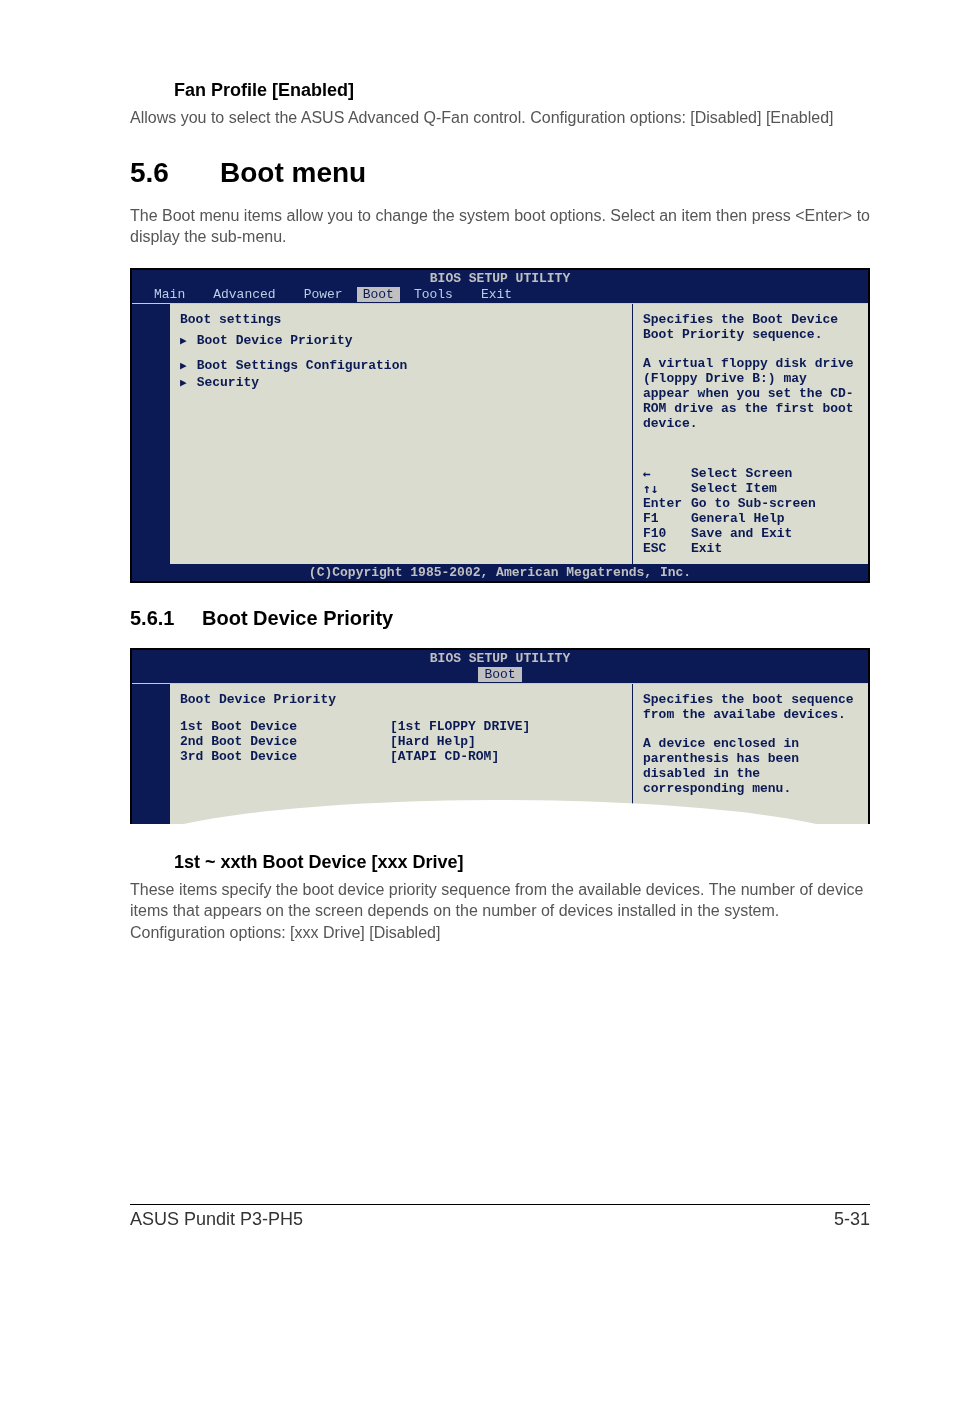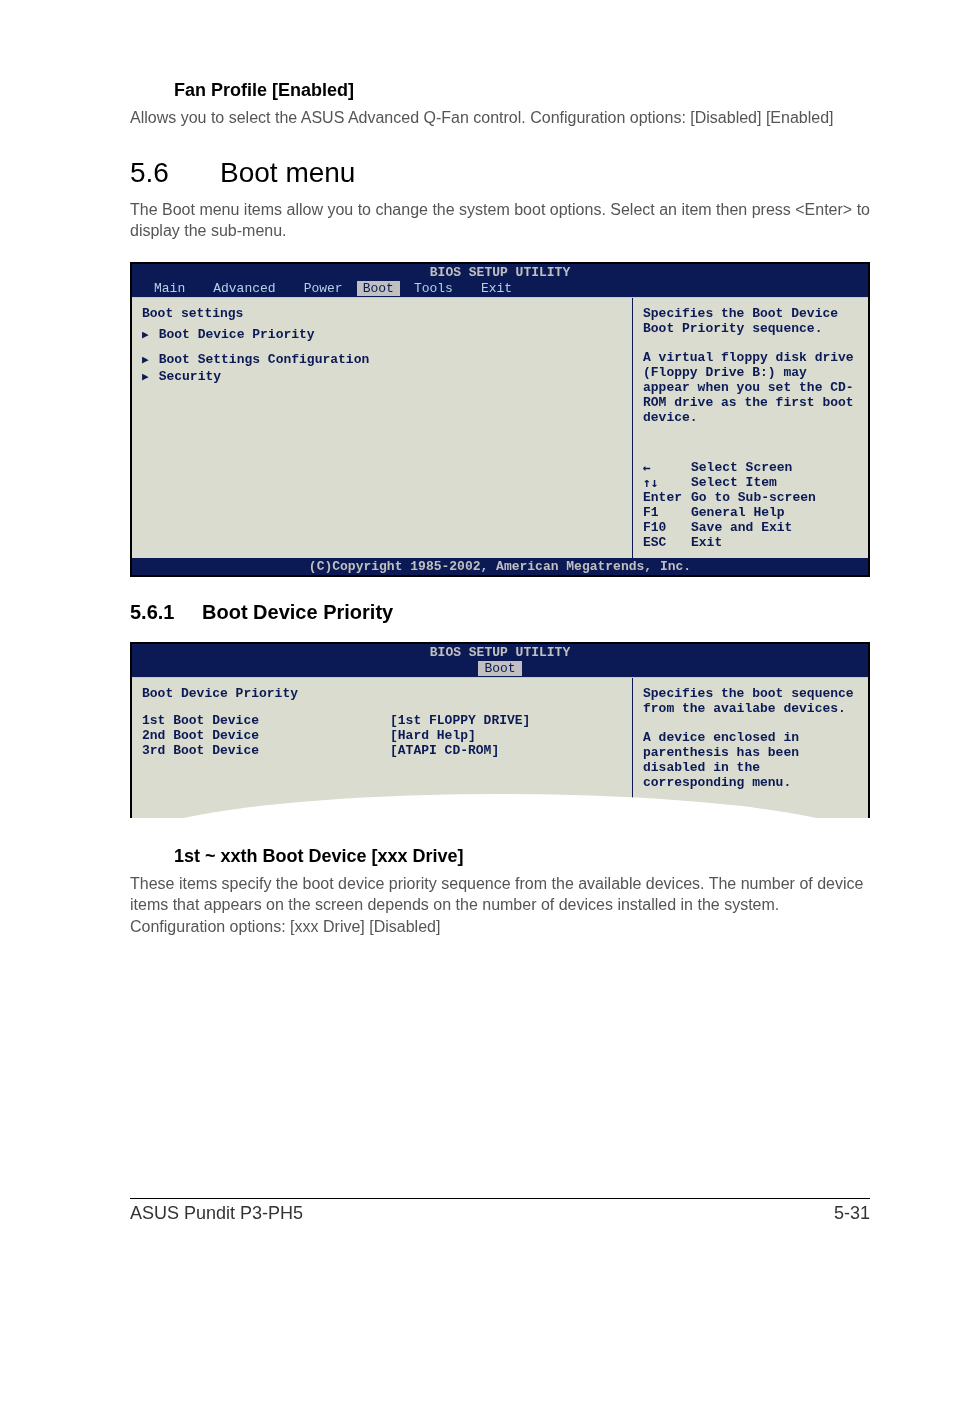--- a/index.html
+++ b/index.html
@@ -7,21 +7,21 @@
     font-family: Arial, Helvetica, sans-serif;
     background: #fff;
     color: #000;
     width: 954px;
     margin: 0 auto;
     padding: 80px 80px 40px 130px;
   }
   .content { width: 740px; }
   .h2 { font-size: 18px; font-weight: bold; margin-bottom: 6px; margin-left: 44px; }
   .para { font-size: 16px; color: #555; line-height: 1.35; margin-bottom: 20px; }
-  .h1 { font-size: 28px; font-weight: normal; margin-top: 28px; margin-bottom: 10px; }
+  .h1 { font-size: 28px; font-weight: bold; margin-top: 28px; margin-bottom: 16px; }
   .h1 .num { display: inline-block; width: 90px; }
   .h3 { font-size: 20px; font-weight: bold; margin-top: 24px; margin-bottom: 18px; }
   .h3 .num { display: inline-block; width: 72px; }
   .bios-shell {
     border: 2px solid #000;
     background: #0b1a55;
     font-family: "Courier New", monospace;
     font-size: 13px;
     color: #b8cfe6;
     margin-bottom: 16px;
@@ -29,21 +29,21 @@
   .bios-title {
     text-align: center; color: #c0c0c0; background: #0b1a55;
     font-weight: bold; padding: 1px 0;
   }
   .menubar {
     display: flex; background: #0b1a55; color: #b8cfe6;
     padding: 0 8px 1px 8px; font-weight: normal;
   }
   .menubar > span { padding: 0 14px; }
   .menubar .active { background: #c0c0c0; color: #0b1a55; padding: 0 6px; }
-  .bios-body { display: flex; border-top: 1px solid #b8cfe6; }
+  .bios-body { display: flex; border-top: 1px solid #b8cfe6; padding-left: 38px; }
   .bios-left {
     flex: 1; background: #d9dccf; color: #0b1a55;
     padding: 8px 10px; min-height: 260px; border-right: 1px solid #0b1a55;
   }
   .bios-right {
     width: 235px; background: #d9dccf; color: #0b1a55;
     padding: 8px 10px; font-weight: bold;
     display: flex; flex-direction: column; justify-content: flex-start;
   }
   .bios-right .help1 { margin-bottom: 14px; }
@@ -65,21 +65,21 @@
   .partial-clip {
     position: relative; overflow: hidden; height: 178px;
     margin-bottom: 26px;
   }
   .partial-clip .bios-shell { border-bottom: none; }
   .curve {
     position: absolute; left: 0; right: 0; bottom: -24px; height: 50px;
     background: #fff; border-top-left-radius: 370px 50px;
     border-top-right-radius: 370px 50px;
   }
-  .kv { display: flex; font-weight: bold; gap: 38px; }
+  .kv { display: flex; font-weight: bold; }
   .kv .kname { width: 210px; }
   .pagefoot {
     border-top: 1px solid #000; margin-top: 260px;
     display: flex; justify-content: space-between; padding-top: 4px;
     font-size: 18px; color: #333;
   }
 </style>
 </head>
 <body>
 

